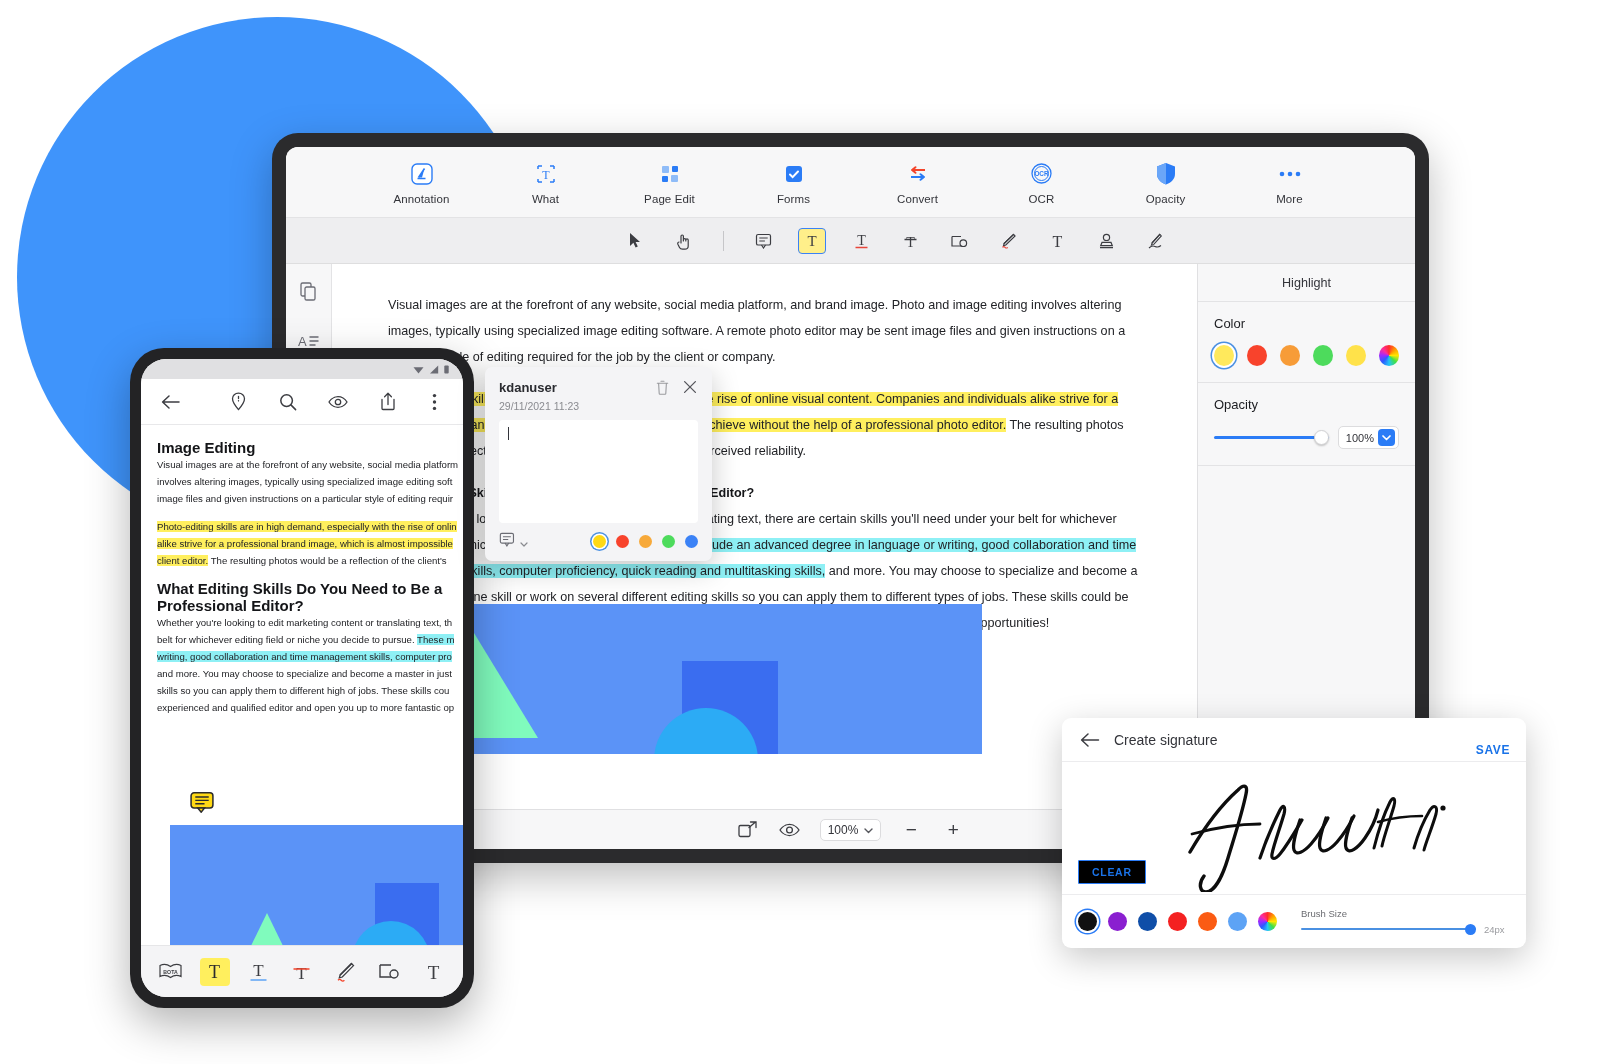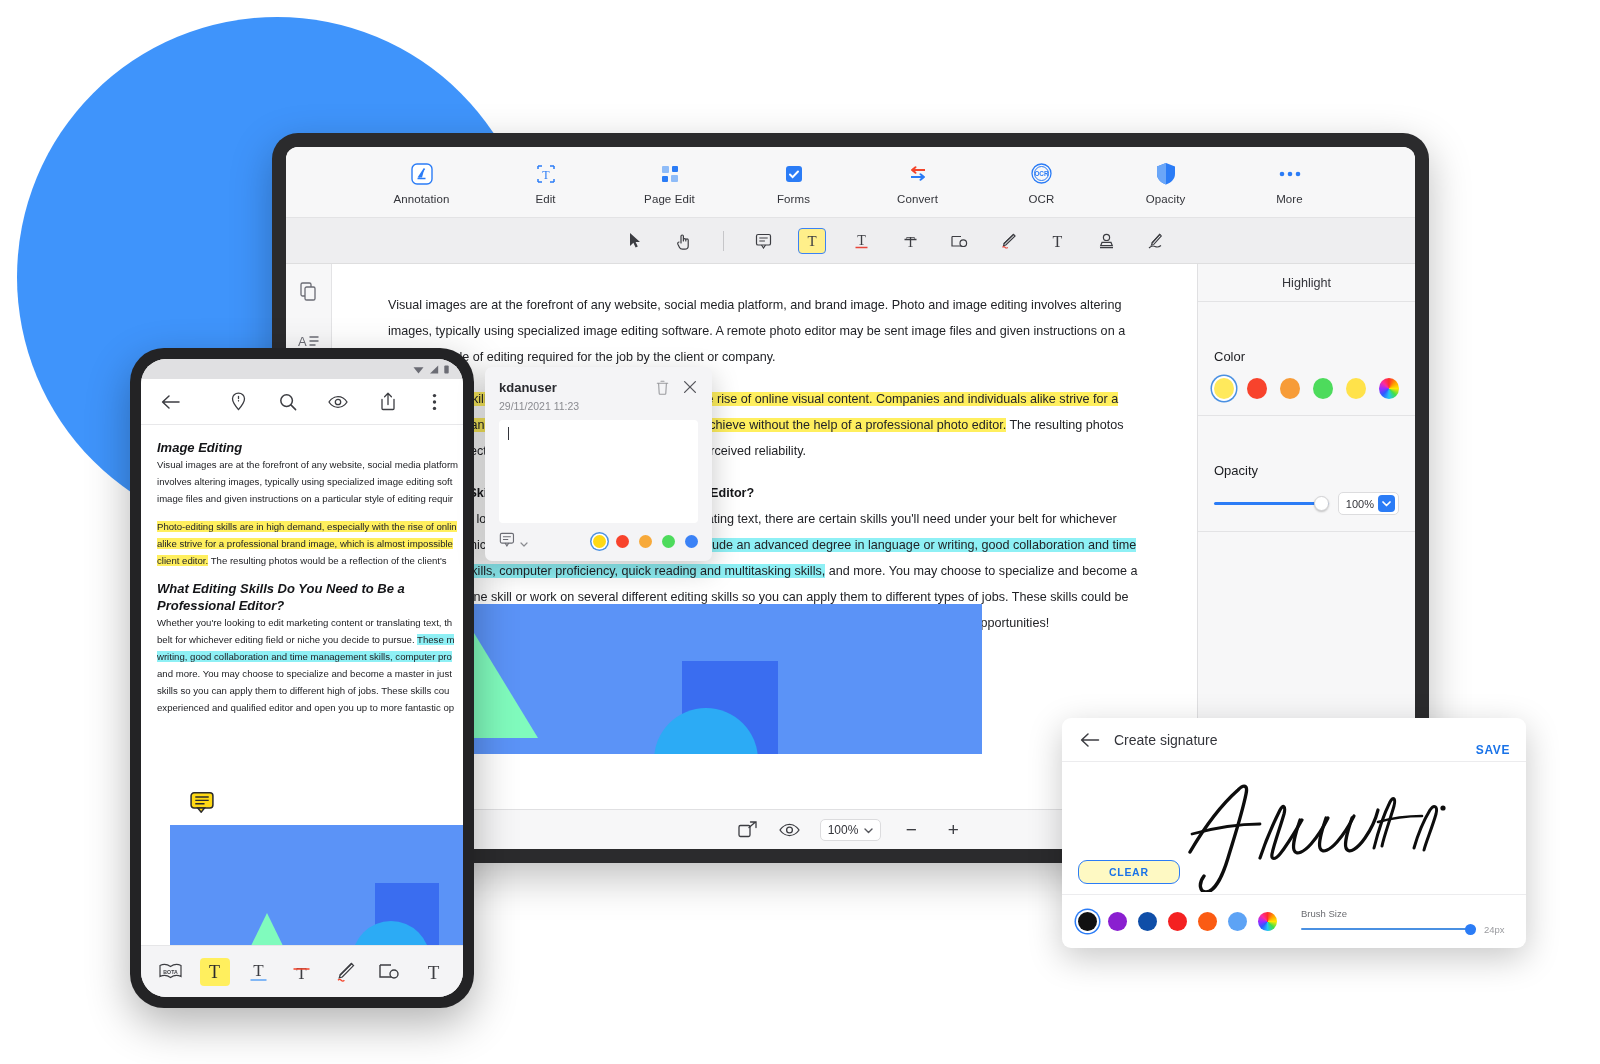--- a/index.html
+++ b/index.html
@@ -114,21 +114,21 @@
     border-right: 64px solid transparent;
     border-bottom: 105px solid #80fbbd;
   }
   .sq { position: absolute; left: 340px; top: 57px; width: 96px; height: 120px; background: #3a6df0; }
   .cir { position: absolute; left: 312px; top: 104px; width: 104px; height: 104px; border-radius: 50%; background: #2cabf5; }
 
   
   .right-panel {
     width: 218px; background: #f7f7f8;
     border-left: 1px solid #e0e0e2;
-    display: flex; flex-direction: column; gap: 33px;
+    display: flex; flex-direction: column;
   }
   .rp-title {
     height: 38px; display:flex; align-items:center; justify-content:center;
     font-size: 12.6px; color: #33343a;
     border-bottom: 1px solid #e3e3e5;
   }
   .rp-sample {
     background: #ffffff; height: 69px;
     display:flex; align-items:center; justify-content:center;
     border-bottom: 1px solid #e3e3e5;
@@ -183,21 +183,21 @@
   .ph-status {
     height:20px; background:#e0e0e2;
     display:flex; align-items:center; justify-content:flex-end; gap:5px; padding-right:14px;
   }
   .ph-topbar {
     height:46px; background:#fff; border-bottom:1px solid #e8e8ea;
     display:flex; align-items:center; padding:0 14px; gap:0;
   }
   .ph-ico { width:30px;height:30px;display:flex;align-items:center;justify-content:center;cursor:pointer;}
   .ph-doc { flex:1; background:#fff; padding:14px 16px 0 16px; overflow:hidden; position:relative;}
-  .ph-h { font-size:13px; font-weight:bold; color:#141518; line-height:17px;font-style:italic; }
+  .ph-h { font-size:15px; font-weight:bold; color:#141518; line-height:17px; }
   .ph-p { font-size:9.6px; color:#222327; line-height:17px; white-space:nowrap; }
   .ph-p.gap { margin-top:11px; }
   .ph-pin { position:absolute; left:49px; top:367px; width:24px; height:21px; }
   .ph-image { position:absolute; left:29px; top:400px; width:330px; height:188px; background:#5b93f7; overflow:hidden; }
   .ph-tri { position:absolute; left:59px; bottom:22px; width:0;height:0;
     border-left:38px solid transparent;border-right:38px solid transparent;border-bottom:78px solid #80fbbd;}
   .ph-sq { position:absolute; left:205px; top:58px; width:64px; height:90px; background:#3a6df0;}
   .ph-cir { position:absolute; left:182px; top:96px; width:78px; height:78px; border-radius:50%; background:#2cabf5;}
   .ph-toolbar {
     height:52px; background:#f4f4f6; border-top:1px solid #e6e6e8;
@@ -252,23 +252,23 @@
   .sig-head {
     height:44px; display:flex; align-items:center; padding:0 16px;
     border-bottom:1px solid #ececee;
   }
   .sig-back { width:24px;height:24px;display:flex;align-items:center;justify-content:center;cursor:pointer;}
   .sig-title { font-size:14px; color:#33343a; margin-left:12px; flex:1; }
   .sig-save { font-size:12px; font-weight:bold; color:#1a73e8; letter-spacing:.6px; cursor:pointer;margin-top:20px; }
   .sig-canvas { flex:1; position:relative; }
   .sig-clear-wrap { position:absolute; left:16px; bottom:10px; }
   .sig-clear {
-    border:1px solid #2b7cf6; color:#1a73e8; background:#fef9c3;
-    border-radius:9px; font-size:10.5px; font-weight:bold; letter-spacing:.7px;
-    padding:5px 30px; cursor:pointer; font-family:"Liberation Sans",sans-serif;
+    border:1px solid #2b7cf6; color:#1a73e8; background:#000000;
+    border-radius:1px; font-size:10.5px; font-weight:bold; letter-spacing:.7px;
+    padding:5px 13px; cursor:pointer; font-family:"Liberation Sans",sans-serif;
   }
   .sig-foot {
     height:54px; border-top:1px solid #ececee;
     display:flex; align-items:center; padding:0 16px; gap:14px;
   }
   .sig-dots { display:flex; align-items:center; gap:11px; }
   .sig-dot { width:19px;height:19px;border-radius:50%;cursor:pointer; }
   .sig-dot.sel { box-shadow:0 0 0 2px #fff, 0 0 0 3.5px #2b7cf6; }
   .brush-wrap { flex:1; display:flex; flex-direction:column; justify-content:center; margin-left:10px; }
   .brush-lbl { font-size:9.5px; color:#6b6c71; margin-bottom:4px; }
@@ -302,21 +302,21 @@
           <span class="ribbon-lbl">Annotation</span>
         </div>
 
         <div class="ribbon-item">
           <span class="ribbon-ico">
             <svg width="24" height="24" viewBox="0 0 24 24">
               <path d="M4 4h4M16 4h4M4 20h4M16 20h4M4 4v3M4 17v3M20 4v3M20 17v3" stroke="#2b7cf6" stroke-width="1.5" fill="none"></path>
               <text x="12" y="17" font-size="12" font-family="Liberation Serif, serif" fill="#2b7cf6" text-anchor="middle">T</text>
             </svg>
           </span>
-          <span class="ribbon-lbl">Edit</span>
+          <span class="ribbon-lbl">What</span>
         </div>
 
         <div class="ribbon-item">
           <span class="ribbon-ico">
             <svg width="24" height="24" viewBox="0 0 24 24">
               <rect x="4" y="4" width="7" height="7" rx="1" fill="#8fbcf8"></rect>
               <rect x="14" y="4" width="6" height="6" rx="1" fill="#2b7cf6"></rect>
               <rect x="4" y="14" width="6" height="6" rx="1" fill="#2b7cf6"></rect>
               <rect x="13" y="13" width="7" height="7" rx="1" fill="#8fbcf8"></rect>
             </svg>

